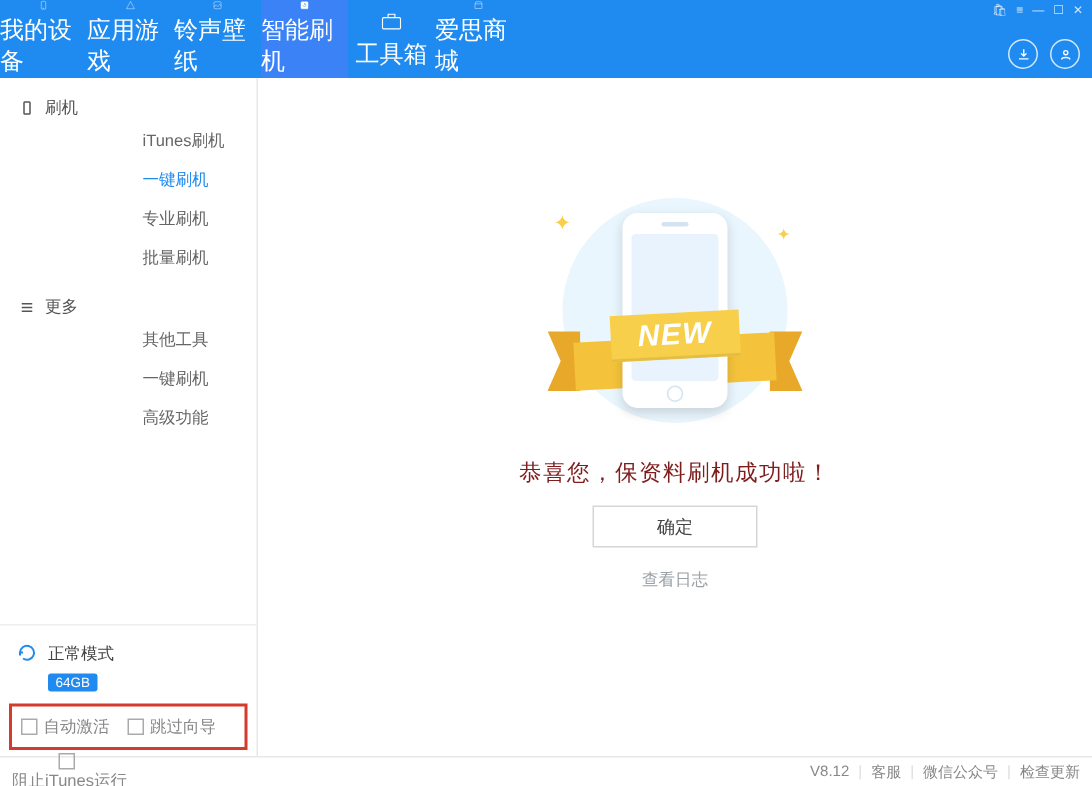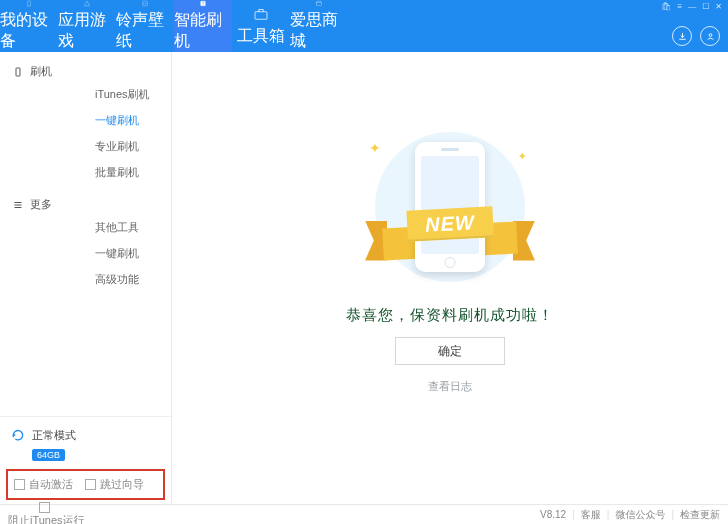--- a/index.html
+++ b/index.html
@@ -55,21 +55,21 @@
   .illus .ribbon-back .rb { position:absolute; top:0; width: 22px; height: 40px; background:#e8a92a; }
   .illus .ribbon-back .rb.l { left:0; clip-path: polygon(0 0,100% 0,100% 100%,0 100%,40% 50%); }
   .illus .ribbon-back .rb.r { right:0; clip-path: polygon(0 0,100% 0,60% 50%,100% 100%,0 100%); }
   .illus .ribbon-back .bar { position:absolute; left:18px; right:18px; top:4px; height:32px; background:#f5c33b; transform: rotate(-3deg); }
   .illus .ribbon { position:absolute; left:50%; top:60%; transform:translate(-50%,-50%) rotate(-3deg); background:#f8cf4a; color:#fff; font-weight: bold; font-style: italic; font-size: 20px; padding: 4px 18px; letter-spacing: 1px; box-shadow: inset 0 -2px 0 rgba(0,0,0,.08); }
   .illus .star { position:absolute; color:#f8cf4a; font-size: 14px; }
   .illus .s1 { left: 14px; top: 18px; }
   .illus .s2 { right: 18px; top: 28px; font-size: 11px; }
   .illus .s3 { left: 26px; bottom: 30px; font-size: 10px; }
 
-  .msg { margin-top: 14px; font-size: 15px; color: #14532d; letter-spacing: 1px; text-align: center; }
+  .msg { margin-top: 14px; font-size: 15px; color: #7f1d1d; letter-spacing: 1px; text-align: center; }
   .ok-btn { margin-top: 12px; width: 110px; height: 28px; border: 1px solid #d6d6d6; background: #fff; font-size: 12px; color: #444; cursor: pointer; }
   .log-link { margin-top: 14px; font-size: 11px; color: #9aa0a6; cursor: pointer; }
 
   
   .status { height: 20px; border-top: 1px solid #e8e8e8; display: flex; align-items: center; font-size: 10px; color: #888; padding: 0 8px; justify-content: space-between; }
   .status .chk { color: #888; flex-direction: column; }
   .status-right { display: flex; gap: 6px; align-items: center; }
   .status-right .sep { color: #ddd; }
   .status-right a { color: #888; cursor: pointer; }
 </style>

